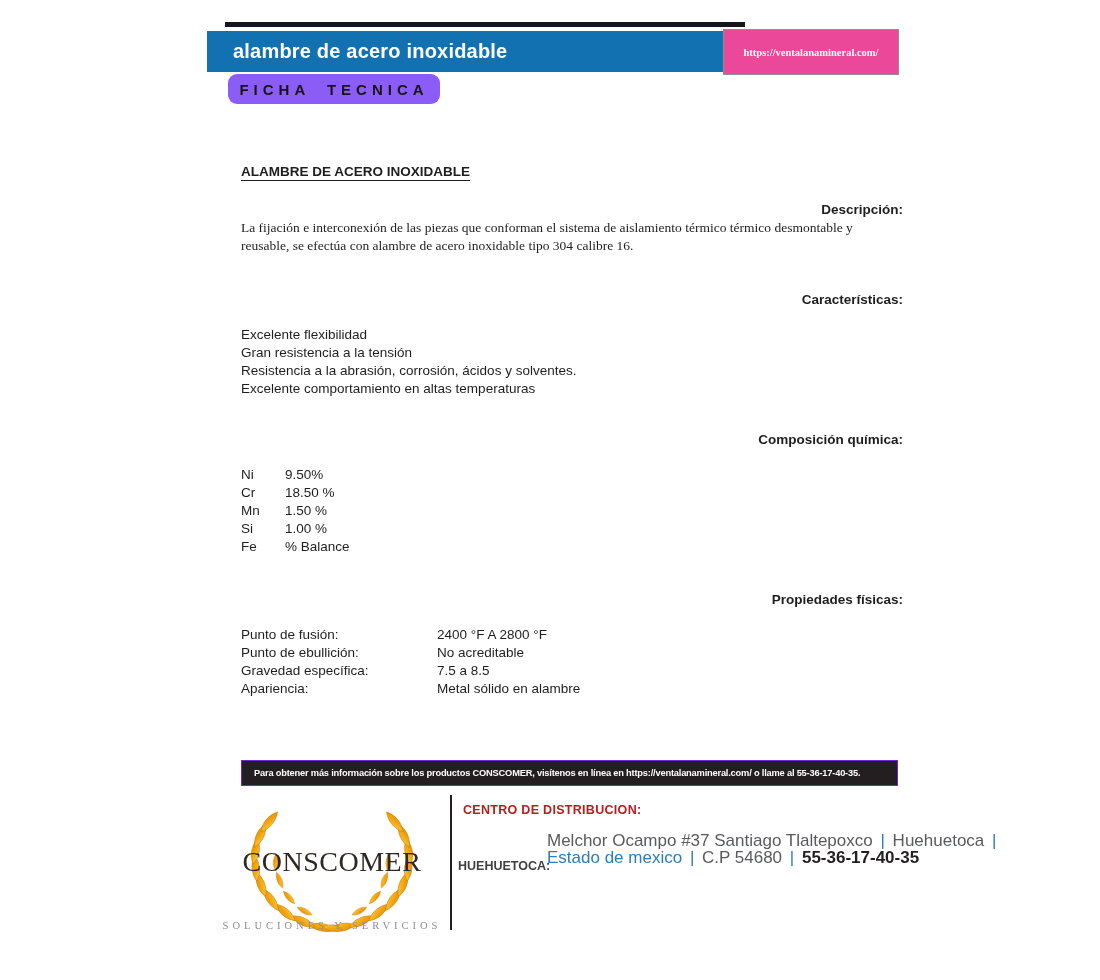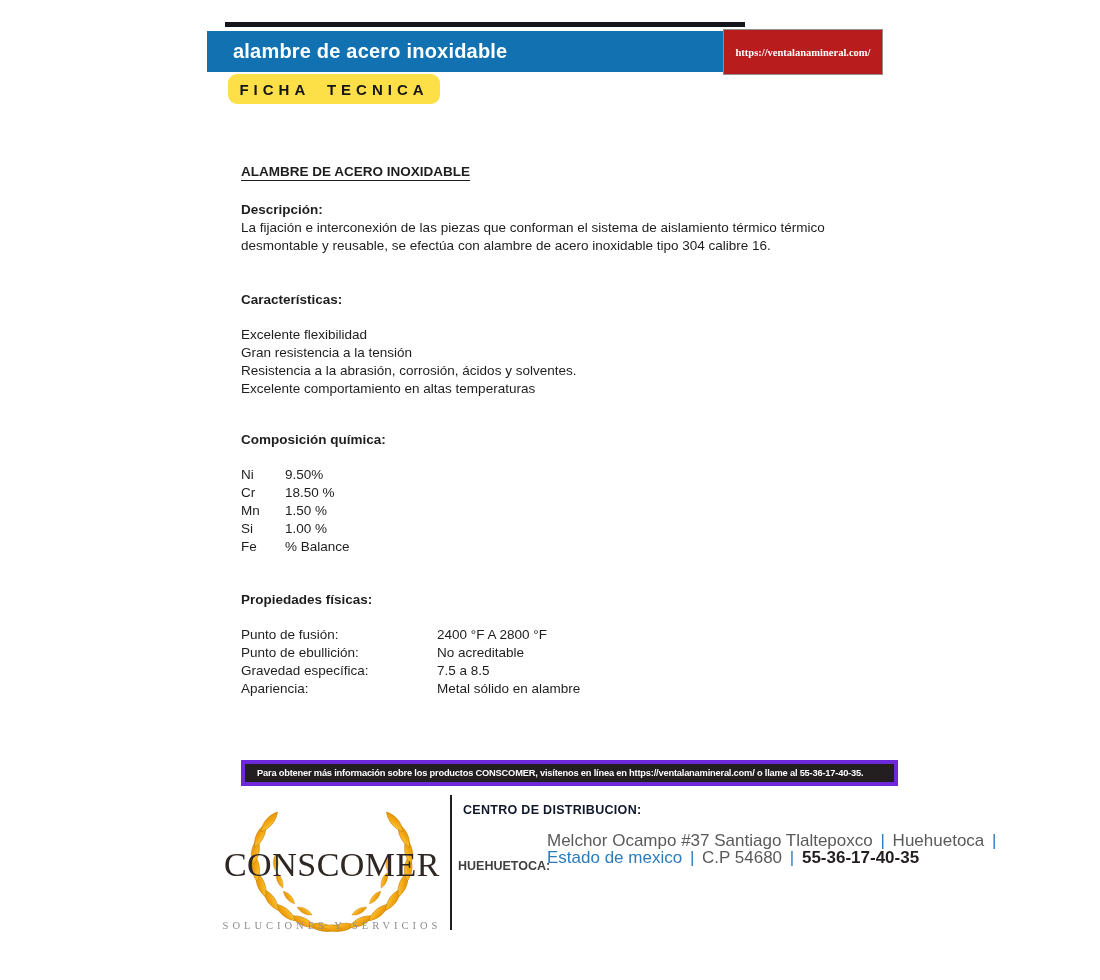--- a/index.html
+++ b/index.html
@@ -4,58 +4,58 @@
 <style>
   * { margin:0; padding:0; box-sizing:border-box; }
   html,body { background:#ffffff; }
   body { font-family:"Liberation Sans", sans-serif; color:#1f1e1e; }
   .page { position:relative; width:1100px; height:980px; background:#fff; margin:8px auto; overflow:hidden; }
 
   
   .top-line { position:absolute; left:225px; top:14px; width:520px; height:5px; background:#15151c; }
   .blue-bar { position:absolute; left:207px; top:23px; width:676px; height:41px; background:#1271b1; display:flex; align-items:center; }
   .blue-bar .bar-title { color:#fff; font-weight:bold; font-size:20px; padding-left:26px; letter-spacing:0.2px; }
-  .url-box { position:absolute; left:723px; top:21px; width:160px; height:46px; background:#b91c1c; border:1px solid #8f8f8f;
+  .url-box { position:absolute; left:723px; top:21px; width:176px; height:46px; background:#ec4899; border:1px solid #8f8f8f;
              display:flex; align-items:center; justify-content:center; cursor:pointer; }
   .url-box span { color:#fff; font-family:"Liberation Serif", serif; font-weight:bold; font-size:10.5px; white-space:nowrap; }
-  .badge { position:absolute; left:228px; top:66px; width:212px; height:30px; background:#fde047; border-radius:9px;
+  .badge { position:absolute; left:228px; top:66px; width:212px; height:30px; background:#8b5cf6; border-radius:9px;
            display:flex; align-items:center; justify-content:center; }
   .badge span { font-weight:bold; font-size:15px; letter-spacing:5px; word-spacing:8px; color:#151515; }
 
   
   .sec { position:absolute; left:241px; width:662px; font-size:13.5px; line-height:18px; }
   .doc-title { top:155px; font-weight:bold; }
   .doc-title span { border-bottom:1.6px solid #1f1e1e; padding-bottom:1px; }
-  .heading { font-weight:bold; }
+  .heading { font-weight:bold;text-align:right; }
   .gap { height:17px; }
   .sec-desc { top:193px; }
   .sec-carac { top:283px; }
   .sec-comp { top:423px; }
   .sec-prop { top:583px; }
-  .para { width:625px; }
+  .para { width:625px;font-family:Liberation Serif, serif; }
 
   .comp-row { display:flex; }
   .comp-el { width:44px; }
   .prop-row { display:flex; }
   .prop-label { width:196px; }
 
   
-  .banner { position:absolute; left:241px; top:752px; width:657px; height:26px; background:#231f20; border:4px solid #6d28d9;
+  .banner { position:absolute; left:241px; top:752px; width:657px; height:26px; background:#231f20; border:1px solid #6d28d9;
             display:flex; align-items:center; overflow:hidden; }
   .banner span { color:#fff; font-weight:bold; font-size:9.3px; letter-spacing:-0.2px; white-space:nowrap; padding-left:12px; }
 
   
   .logo { position:absolute; left:218px; top:796px; width:228px; height:140px; }
   .logo svg { position:absolute; left:0; top:0; }
   .logo-name { position:absolute; left:0; top:42px; width:228px; text-align:center;
-               font-family:"Liberation Serif", serif; font-size:34px; color:#2e2724; letter-spacing:0.5px; }
+               font-family:"Liberation Serif", serif; font-size:28px; color:#2e2724; letter-spacing:0.5px; }
   .logo-tagline { position:absolute; left:0; top:116px; width:228px; text-align:center;
                   font-family:"Liberation Serif", serif; font-size:10.5px; letter-spacing:4px; color:#8d8d8f; }
   .footer-divider { position:absolute; left:450px; top:787px; width:2px; height:135px; background:#231f20; }
-  .dist-heading { position:absolute; left:463px; top:795px; color:#0f172a; font-weight:bold; font-size:12.5px; letter-spacing:0.3px; }
+  .dist-heading { position:absolute; left:463px; top:795px; color:#b91c1c; font-weight:bold; font-size:12.5px; letter-spacing:0.3px; }
   .loc-label { position:absolute; left:458px; top:851px; color:#404040; font-weight:bold; font-size:12.5px; }
   .address { position:absolute; left:547px; top:824px; font-size:17px; line-height:17px; color:#595a5c; }
   .addr-blue { color:#2b7bbf; }
   .addr-dark { color:#595a5c; }
   .addr-bold { color:#231f20; font-weight:bold; }
   .address span { margin-right:3px; }
 </style>
 </head>
 <body>
 

